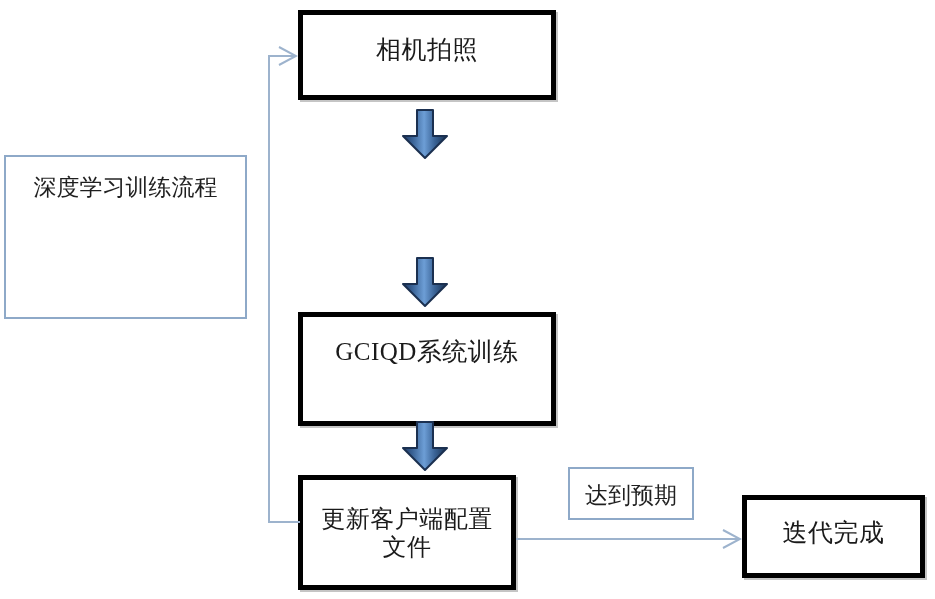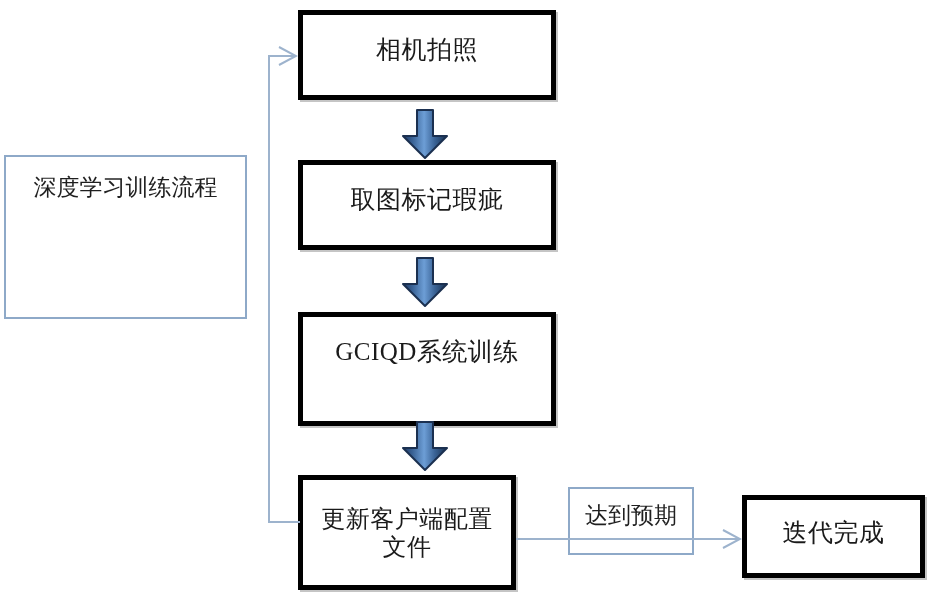--- a/index.html
+++ b/index.html
@@ -91,23 +91,20 @@
           <stop offset="22%" stop-color="#3a6396"></stop>
           <stop offset="48%" stop-color="#6d9ed6"></stop>
           <stop offset="72%" stop-color="#3a6396"></stop>
           <stop offset="100%" stop-color="#17304f"></stop>
         </linearGradient>
       </defs>
       <polygon points="18,2 34,2 34,28 48,28 26,50 4,28 18,28" fill="url(#bagrad1)" stroke="#1b3050" stroke-width="2" stroke-linejoin="round"></polygon>
     </svg>
   </div>
 
-  <div class="proc-box" style="left:298px; top:160px; width:258px; height:90px;">
-    <div class="box-text">取图标记瑕疵</div>
-  </div>
 
   <div class="block-arrow" style="left:399px; top:256px; width:52px; height:52px;">
     <svg width="52" height="52" viewBox="0 0 52 52" xmlns="http://www.w3.org/2000/svg">
       <defs>
         <linearGradient id="bagrad2" x1="0" y1="0" x2="1" y2="0">
           <stop offset="0%" stop-color="#1f3864"></stop>
           <stop offset="22%" stop-color="#3a6396"></stop>
           <stop offset="48%" stop-color="#6d9ed6"></stop>
           <stop offset="72%" stop-color="#3a6396"></stop>
           <stop offset="100%" stop-color="#17304f"></stop>
@@ -134,21 +131,21 @@
       </defs>
       <polygon points="18,2 34,2 34,28 48,28 26,50 4,28 18,28" fill="url(#bagrad3)" stroke="#1b3050" stroke-width="2" stroke-linejoin="round"></polygon>
     </svg>
   </div>
 
   <div class="proc-box" style="left:298px; top:475px; width:218px; height:115px;">
     <div class="box-text" style="top:13px; font-size:24px;">更新客户端配置
 文件</div>
   </div>
 
-  <div class="note-box" style="left:568px; top:467px; width:126px; height:68px;margin-top:20px;">
+  <div class="note-box" style="left:568px; top:467px; width:126px; height:53px;">
     <div class="note-text" style="top:10px;">达到预期</div>
   </div>
 
   <div class="proc-box" style="left:742px; top:495px; width:183px; height:83px;font-family:Liberation Mono, monospace;">
     <div class="box-text">迭代完成</div>
   </div>
 
   <div class="conn conn-h" style="left:268px; top:521px; width:32px;"></div>
 
   <div class="conn conn-v" style="left:268px; top:55px; height:468px;"></div>

